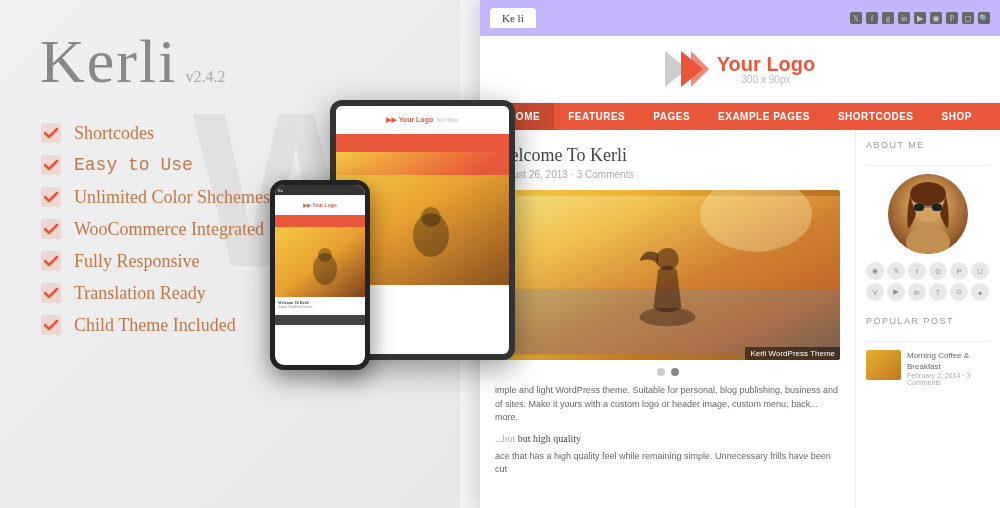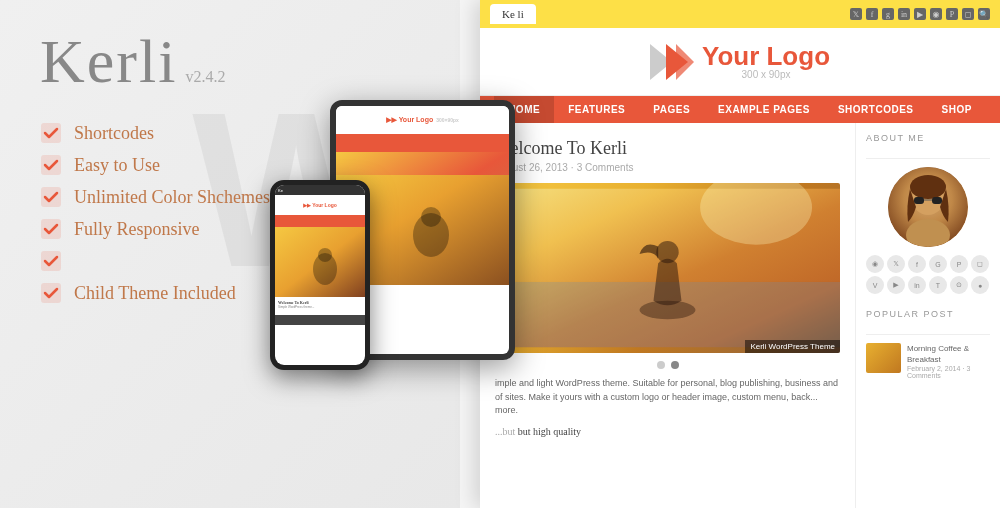--- a/index.html
+++ b/index.html
@@ -227,22 +227,22 @@
       top: 0;
       width: 520px;
       height: 508px;
       background: #fff;
       box-shadow: -5px 0 20px rgba(0,0,0,0.15);
       display: flex;
       flex-direction: column;
     }
 
     .browser-bar {
-      background: #fde047;
-      height: 28px;
+      background: #c4b5fd;
+      height: 36px;
       display: flex;
       align-items: center;
       padding: 0 10px;
       flex-shrink: 0;
     }
 
     .browser-tab {
       background: #fff;
       height: 20px;
       padding: 0 12px;
@@ -509,47 +509,57 @@
       </span>
       <span style="color:#c0784a;">Shortcodes</span>
     </li>
     <li>
       <span class="check-icon">
         <svg viewBox="0 0 22 22" fill="none">
           <rect x="1" y="1" width="20" height="20" rx="3" fill="#e8573a" opacity="0.15"></rect>
           <polyline points="5,11 9,15 17,7" stroke="#e8573a" stroke-width="2.5" fill="none" stroke-linecap="round" stroke-linejoin="round"></polyline>
         </svg>
       </span>
-      <span style="color:#c0784a;">Easy to Use</span>
+      <span style="color:#c0784a;font-family:Liberation Mono, monospace;">Easy to Use</span>
     </li>
     <li>
       <span class="check-icon">
         <svg viewBox="0 0 22 22" fill="none">
           <rect x="1" y="1" width="20" height="20" rx="3" fill="#e8573a" opacity="0.15"></rect>
           <polyline points="5,11 9,15 17,7" stroke="#e8573a" stroke-width="2.5" fill="none" stroke-linecap="round" stroke-linejoin="round"></polyline>
         </svg>
       </span>
       <span style="color:#c0784a;">Unlimited Color Shchemes</span>
     </li>
     <li>
       <span class="check-icon">
         <svg viewBox="0 0 22 22" fill="none">
           <rect x="1" y="1" width="20" height="20" rx="3" fill="#e8573a" opacity="0.15"></rect>
           <polyline points="5,11 9,15 17,7" stroke="#e8573a" stroke-width="2.5" fill="none" stroke-linecap="round" stroke-linejoin="round"></polyline>
         </svg>
       </span>
+      <span style="color:#c0784a;">WooCommerce Integrated</span>
+    </li>
+    <li>
+      <span class="check-icon">
+        <svg viewBox="0 0 22 22" fill="none">
+          <rect x="1" y="1" width="20" height="20" rx="3" fill="#e8573a" opacity="0.15"></rect>
+          <polyline points="5,11 9,15 17,7" stroke="#e8573a" stroke-width="2.5" fill="none" stroke-linecap="round" stroke-linejoin="round"></polyline>
+        </svg>
+      </span>
       <span style="color:#c0784a;">Fully Responsive</span>
     </li>
     <li>
       <span class="check-icon">
         <svg viewBox="0 0 22 22" fill="none">
           <rect x="1" y="1" width="20" height="20" rx="3" fill="#e8573a" opacity="0.15"></rect>
           <polyline points="5,11 9,15 17,7" stroke="#e8573a" stroke-width="2.5" fill="none" stroke-linecap="round" stroke-linejoin="round"></polyline>
         </svg>
       </span>
+      <span style="color:#c0784a;">Translation Ready</span>
     </li>
     <li>
       <span class="check-icon">
         <svg viewBox="0 0 22 22" fill="none">
           <rect x="1" y="1" width="20" height="20" rx="3" fill="#e8573a" opacity="0.15"></rect>
           <polyline points="5,11 9,15 17,7" stroke="#e8573a" stroke-width="2.5" fill="none" stroke-linecap="round" stroke-linejoin="round"></polyline>
         </svg>
       </span>
       <span style="color:#c0784a;">Child Theme Included</span>
     </li>
@@ -641,21 +651,21 @@
   <div class="site-header">
     <div class="logo-text-container" style="justify-content:center; display:flex; align-items:center; gap:8px;">
       <div class="logo-arrows">
         <svg width="44" height="36" viewBox="0 0 44 36">
           <polygon points="0,0 22,18 0,36" fill="#ccc"></polygon>
           <polygon points="16,0 38,18 16,36" fill="#e8573a"></polygon>
           <polygon points="26,0 44,18 26,36 26,26 36,18 26,10" fill="#e8573a" opacity="0.7"></polygon>
         </svg>
       </div>
       <div>
-        <div style="font-size:26px;font-weight:bold;color:#e8573a;font-family:Arial;line-height:1;">Your Logo</div>
+        <div style="font-size:20px;font-weight:bold;color:#e8573a;font-family:Arial;line-height:1;">Your Logo</div>
         <div style="font-size:10px;color:#bbb;font-family:Arial;text-align:center;">300 x 90px</div>
       </div>
     </div>
   </div>
 
   <div class="site-nav">
     <div class="nav-item active">HOME</div>
     <div class="nav-item">FEATURES</div>
     <div class="nav-item">PAGES</div>
     <div class="nav-item">EXAMPLE PAGES</div>
@@ -696,20 +706,21 @@
 
       <div class="post-dots">
         <div class="dot"></div>
         <div class="dot active"></div>
       </div>
 
       <div class="post-excerpt">imple and light WordPress theme. Suitable for personal, blog publishing, business and of sites. Make it yours with a custom logo or header image, custom menu, back... more.</div>
       <div class="post-subtitle">
         <span style="color:#aaa;">...but </span><span>but high quality</span>
       </div>
+      <div class="post-excerpt2">ace that has a high quality feel while remaining simple. Unnecessary frills have been cut</div>
     </div>
 
     <div class="sidebar">
       <div class="sidebar-section">
         <div class="sidebar-title">ABOUT ME</div>
         <div class="about-avatar">
           <svg viewBox="0 0 80 80" width="80" height="80">
             <defs>
               <radialGradient id="av-grad" cx="50%" cy="40%" r="60%">
                 <stop offset="0%" style="stop-color:#d4a870"></stop>

